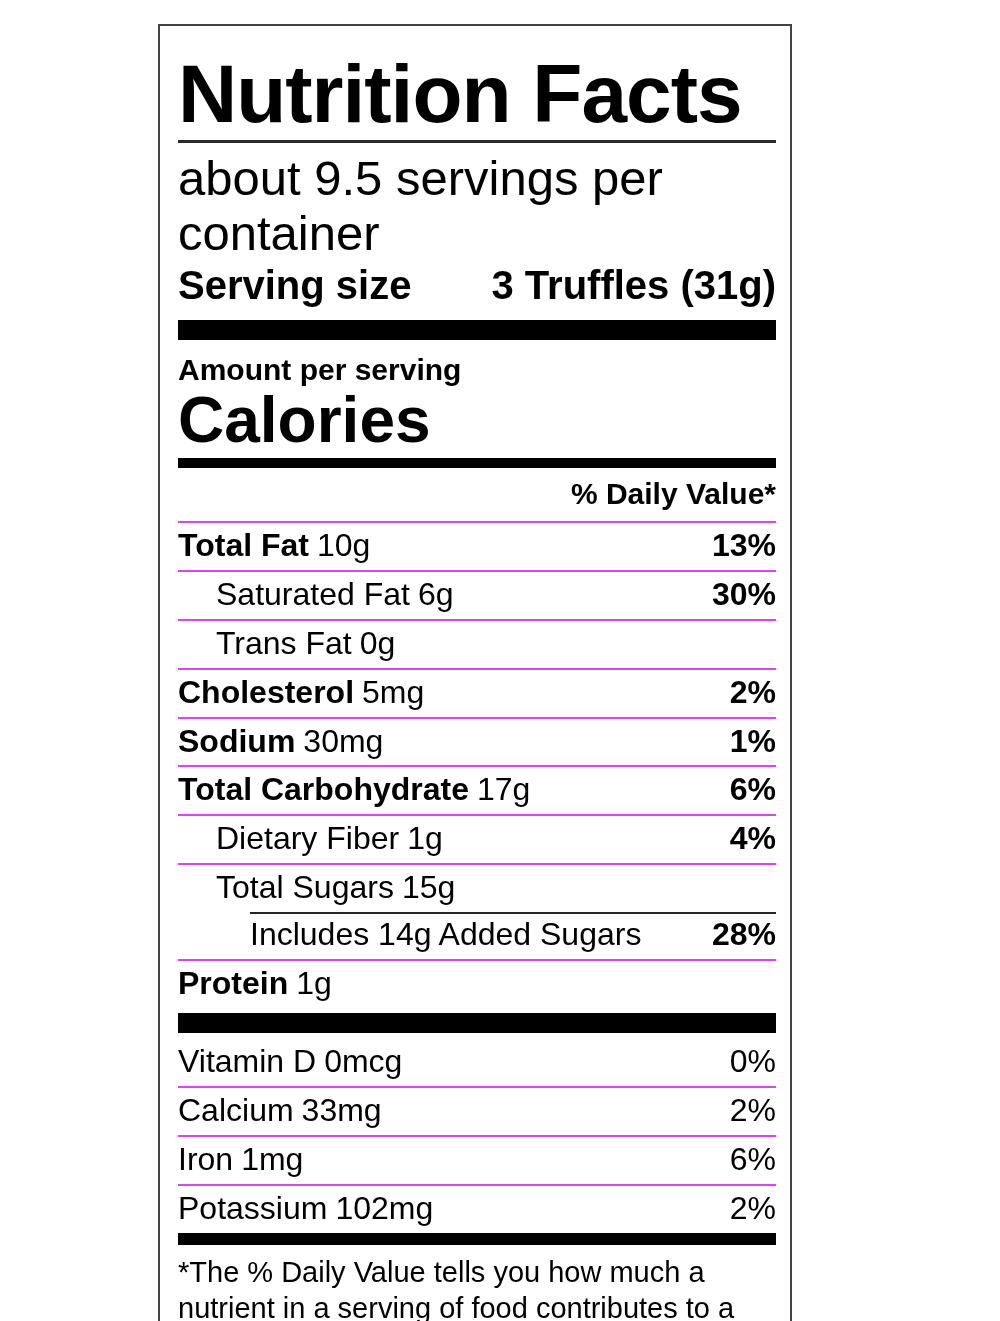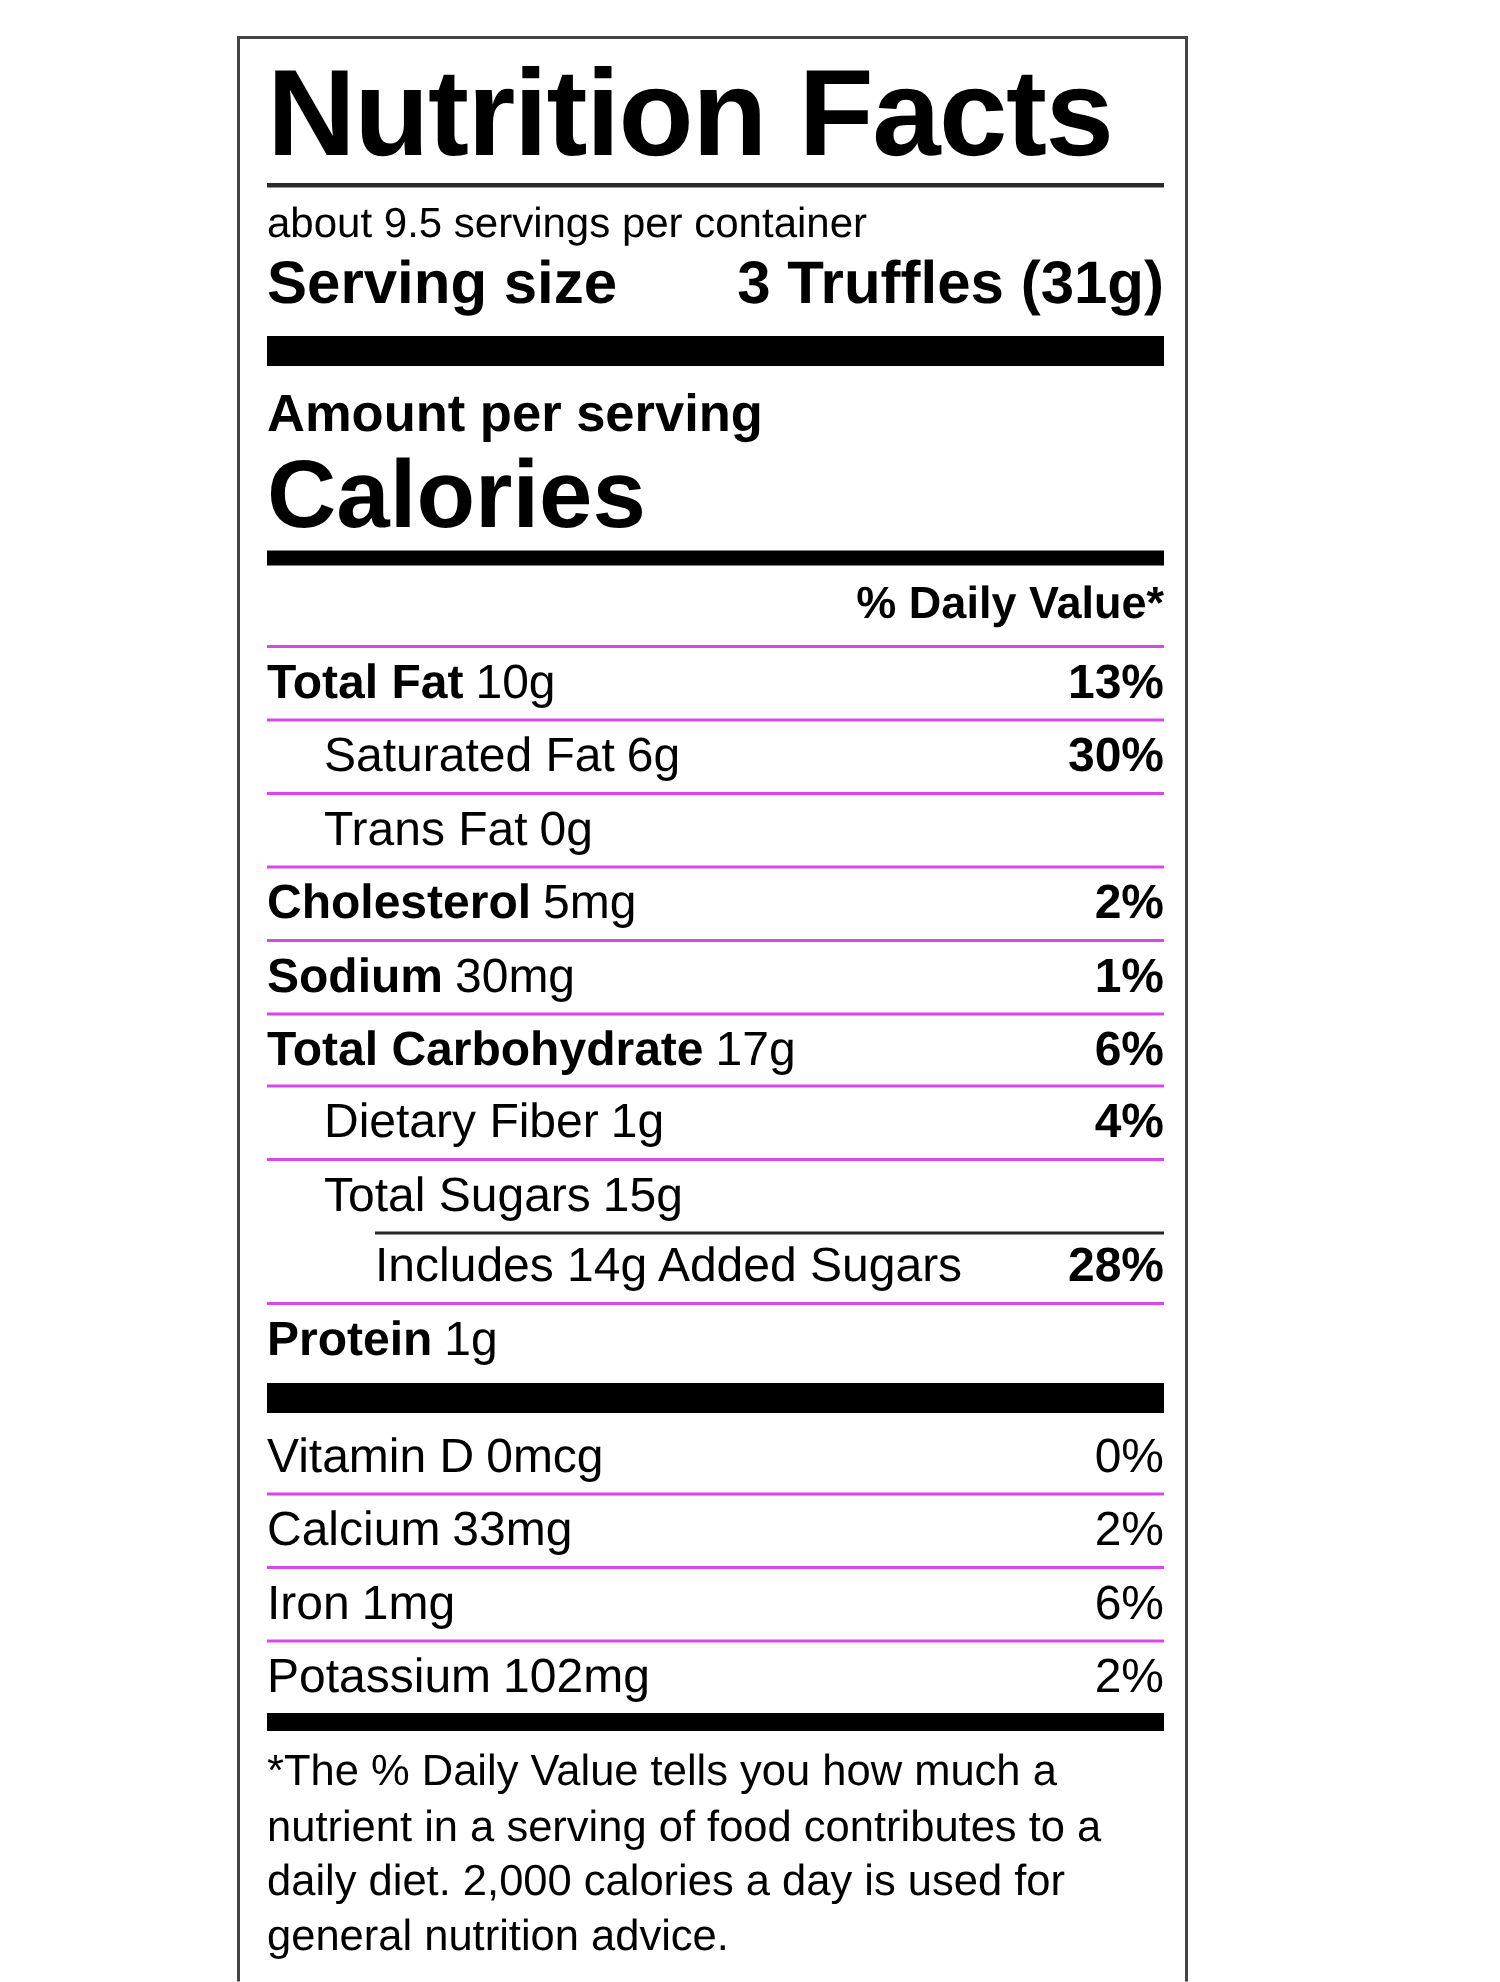--- a/index.html
+++ b/index.html
@@ -15,39 +15,39 @@
     position: absolute;
     left: 158px;
     top: 24px;
     width: 634px;
     box-sizing: border-box;
     border: 2px solid #444;
     background: #fff;
     padding: 8px 14px 16px 18px;
   }
   .title {
-    margin: 2px 0 6px 0;
+    margin: 20px 0 6px 0;
     font-size: 82px;
     font-weight: bold;
     letter-spacing: -1px;
     line-height: 0.98;
     white-space: nowrap;
   }
   .title-rule { height: 3px; background: #2b2b2b; margin: 0 0 8px 0; }
-  .servings { font-size: 28px; line-height: 1.12; margin: 2px 0 1px 0; }
+  .servings { font-size: 49px; line-height: 1.12; margin: 2px 0 1px 0; }
   .serving-row {
     display: flex; justify-content: space-between; align-items: baseline;
     font-size: 40px; font-weight: bold; line-height: 1.12;
     margin: 2px 0 12px 0;
   }
   .bar { background: #000; width: 100%; }
   .bar-20 { height: 20px; }
   .bar-10 { height: 10px; }
   .bar-12 { height: 12px; }
-  .amount { font-size: 35px; font-weight: bold; margin-top: 13px; line-height: 1.1; }
+  .amount { font-size: 30px; font-weight: bold; margin-top: 13px; line-height: 1.1; }
   .cal-row {
     display: flex; justify-content: space-between; align-items: flex-start;
     margin: 2px 0 6px 0;
     gap: 12px;
   }
   .cal-label { font-size: 64px; font-weight: bold; line-height: 1.0; }
   .cal-value { font-size: 84px; font-weight: bold; line-height: 0.95; }
   .dv-header {
     text-align: right; font-size: 30px; font-weight: bold;
     padding: 9px 0 10px 0;

